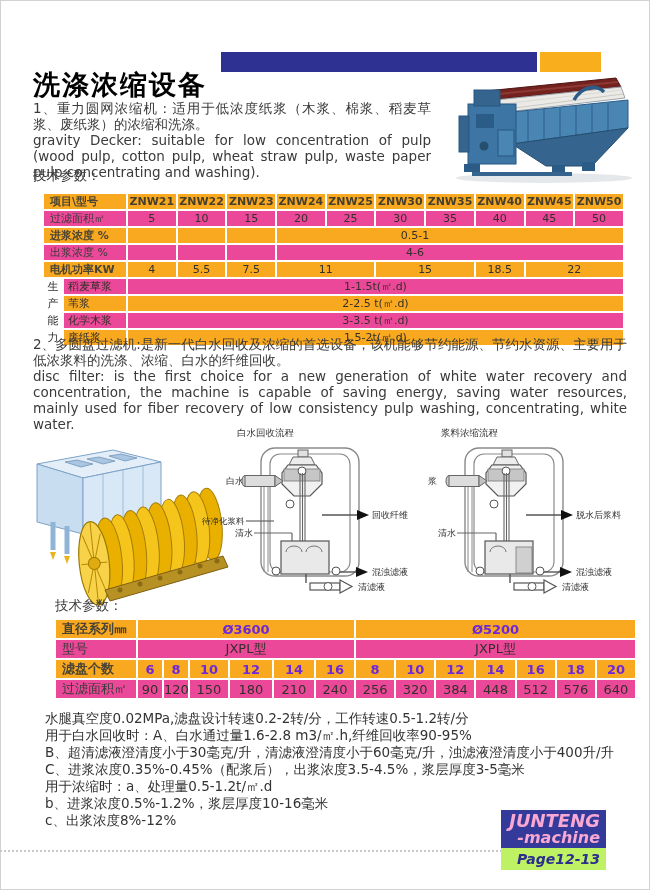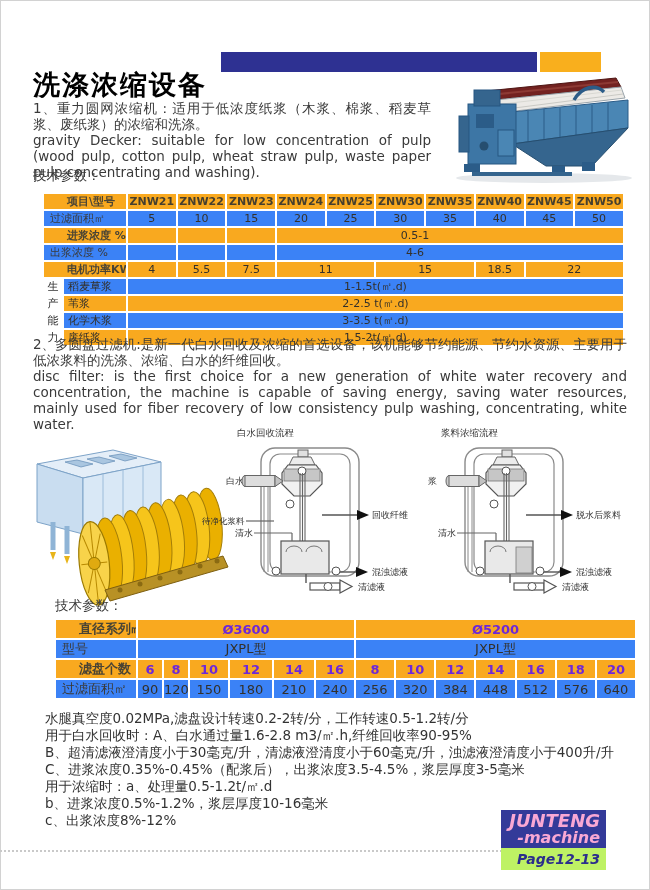--- a/index.html
+++ b/index.html
@@ -22,22 +22,22 @@
   #tech2{left:55px;top:597px;}
 
   
   table{position:absolute;border-collapse:separate;border-spacing:2px;table-layout:fixed;width:583px;}
   td{text-align:center;vertical-align:middle;color:#33302a;overflow:hidden;white-space:nowrap;padding:0;}
   #t1{left:42px;top:192px;}
   #t1 td{font-size:11px;height:12.5px;}
   #t2{left:42px;top:618px;margin-left:12px;}
   #t2 td{font-size:13px;height:17.5px;}
   tr.o td{background:#F9A91F;}
-  tr.g td{background:#3b82f6;}
-  td.lbl{text-align:left;padding-left:23px;font-weight:bold;color:#4a4434;}
+  tr.g td{background:#ec4899;}
+  td.lbl{text-align:left;padding-left:6px;font-weight:bold;color:#4a4434;}
   td.lbl2{text-align:left;padding-left:6px;color:#3a3a3a;}
   td.sub{text-align:left;padding-left:4px;}
   td.b{font-weight:bold;color:#463f2e;}
   td.bb{font-weight:bold;color:#6d28d9;}
   td.sh1{padding-right:70px;}
   td.sh2{}
   td.wchar{background:#fff !important;color:#333;}
 
   
   #notes{left:45px;top:710px;width:585px;font-size:13.5px;line-height:17px;color:#333;}

